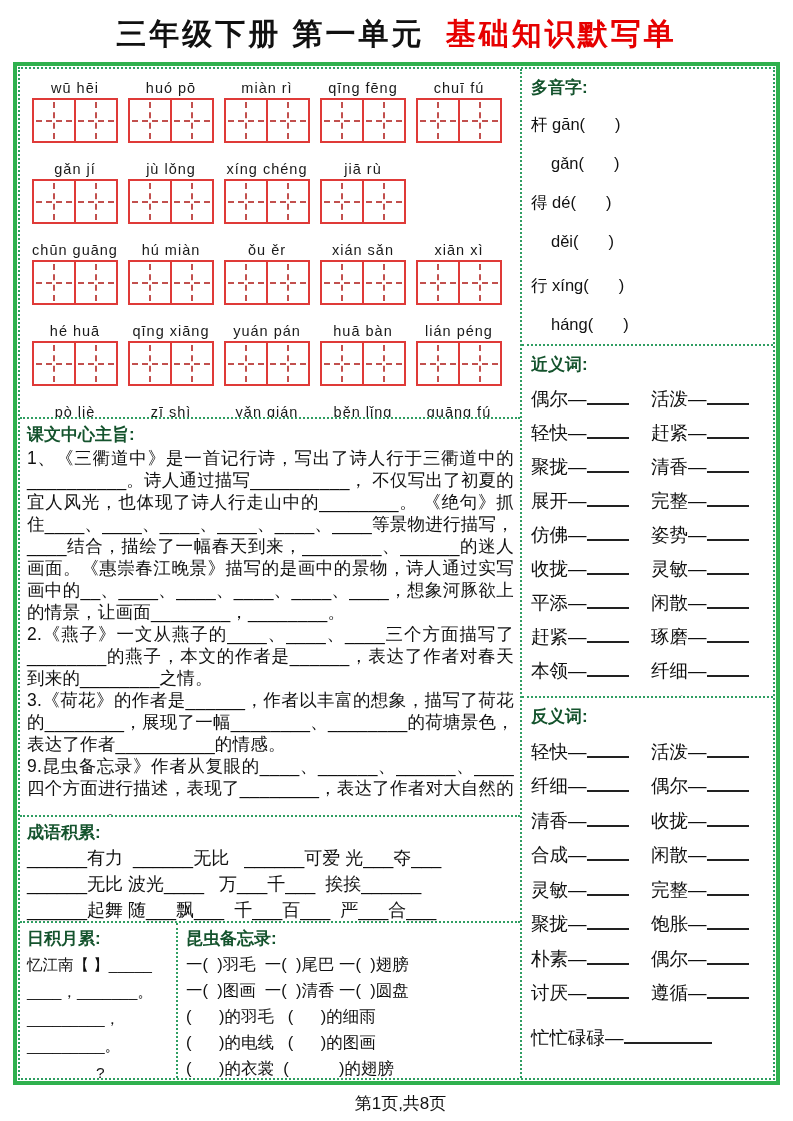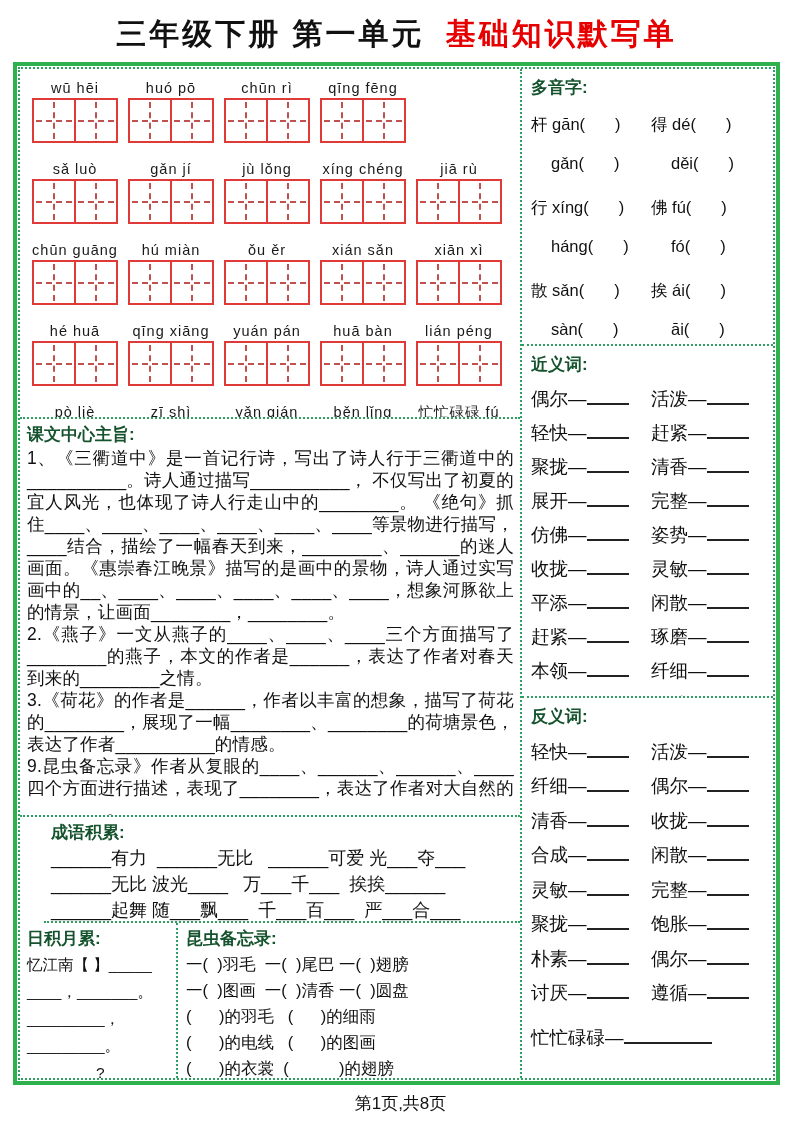--- a/index.html
+++ b/index.html
@@ -24,31 +24,31 @@
   .pinyin-label { font-size:14.5px; letter-spacing:1px; height:20px; line-height:20px; white-space:nowrap; color:#1a1a1a; }
   .cell-pair { display:flex; justify-content:center; }
   .cell { width:44px; height:45px; border:2px solid #df3a38; position:relative; background:#fff; }
   .cell + .cell { margin-left:-2px; }
   .cell::before { content:""; position:absolute; left:50%; top:2px; bottom:2px; border-left:2px dashed #c2504e; margin-left:-1px; }
   .cell::after  { content:""; position:absolute; top:50%; left:2px; right:2px; border-top:2px dashed #c2504e; margin-top:-1px; }
   
   .idea-section { height:398px; border-bottom:2px dotted #2f9e62; padding:4px 6px 0 7px; overflow:hidden; }
   .idea-par { font-size:17.5px; line-height:22px; text-align:justify; letter-spacing:0.2px; }
   
-  .chengyu-section { height:106px; border-bottom:2px dotted #2f9e62; padding:4px 6px 0 7px; overflow:hidden;margin-left:24px; }
+  .chengyu-section { height:106px; border-bottom:2px dotted #2f9e62; padding:4px 6px 0 7px; overflow:hidden; }
   .chengyu-row { font-size:18px; line-height:26px; white-space:pre-wrap; }
   
   .bottom-row { flex:1; display:flex; overflow:hidden; }
   .riji-box { width:158px; border-right:2px dotted #2f9e62; padding:4px 4px 0 7px; overflow:hidden; }
   .riji-line { font-size:15.5px; line-height:27px; white-space:pre-wrap; }
   .dapei-box { flex:1; padding:4px 4px 0 8px; overflow:hidden; }
   .dapei-line { font-size:16.5px; line-height:26px; white-space:pre-wrap; }
   
   .duoyin-section { height:277px; border-bottom:2px dotted #2f9e62; padding:7px 2px 0 9px; overflow:hidden; }
-  .duoyin-group { display:flex; margin-top:5px; }
+  .duoyin-group { display:flex; margin-top:5px;flex-direction:column; }
   .duoyin-entry { width:120px; font-size:16.5px; }
   .duoyin-line { height:39px; display:flex; align-items:center; white-space:pre; }
   .duoyin-line.indent { padding-left:20px; }
   .pgap { display:inline-block; width:30px; }
   .jinyi-section { height:352px; border-bottom:2px dotted #2f9e62; padding:7px 2px 0 9px; overflow:hidden; }
   .pair-row { display:flex; }
   .jinyi-section .pair-row { margin-top:9px; }
   .fanyi-section { flex:1; padding:7px 2px 0 9px; overflow:hidden; }
   .fanyi-section .pair-row { margin-top:9.5px; }
   .pair-item { width:120px; font-size:18.5px; white-space:nowrap; }
@@ -82,43 +82,43 @@
                 </div>
               </div>
               <div class="pinyin-block">
                 <div class="pinyin-label">huó pō</div>
                 <div class="cell-pair">
                   <div class="cell"></div>
                   <div class="cell"></div>
                 </div>
               </div>
               <div class="pinyin-block">
-                <div class="pinyin-label">chūn rì</div>
+                <div class="pinyin-label">miàn rì</div>
                 <div class="cell-pair">
                   <div class="cell"></div>
                   <div class="cell"></div>
                 </div>
               </div>
               <div class="pinyin-block">
                 <div class="pinyin-label">qīng fēng</div>
                 <div class="cell-pair">
                   <div class="cell"></div>
                   <div class="cell"></div>
                 </div>
               </div>
+              <div class="pinyin-block">
+                <div class="pinyin-label">chuī fú</div>
+                <div class="cell-pair">
+                  <div class="cell"></div>
+                  <div class="cell"></div>
+                </div>
+              </div>
             </div>
             <div class="pinyin-row">
               <div class="pinyin-block">
-                <div class="pinyin-label">sǎ luò</div>
-                <div class="cell-pair">
-                  <div class="cell"></div>
-                  <div class="cell"></div>
-                </div>
-              </div>
-              <div class="pinyin-block">
                 <div class="pinyin-label">gǎn jí</div>
                 <div class="cell-pair">
                   <div class="cell"></div>
                   <div class="cell"></div>
                 </div>
               </div>
               <div class="pinyin-block">
                 <div class="pinyin-label">jù lǒng</div>
                 <div class="cell-pair">
                   <div class="cell"></div>
@@ -237,21 +237,21 @@
                 </div>
               </div>
               <div class="pinyin-block">
                 <div class="pinyin-label">běn lǐng</div>
                 <div class="cell-pair">
                   <div class="cell"></div>
                   <div class="cell"></div>
                 </div>
               </div>
               <div class="pinyin-block">
-                <div class="pinyin-label">忙忙碌碌 fú</div>
+                <div class="pinyin-label">guāng fú</div>
                 <div class="cell-pair">
                   <div class="cell"></div>
                   <div class="cell"></div>
                 </div>
               </div>
             </div>
           </div>
 
         <div class="idea-section">
           <div class="sec-title">课文中心主旨:</div>

